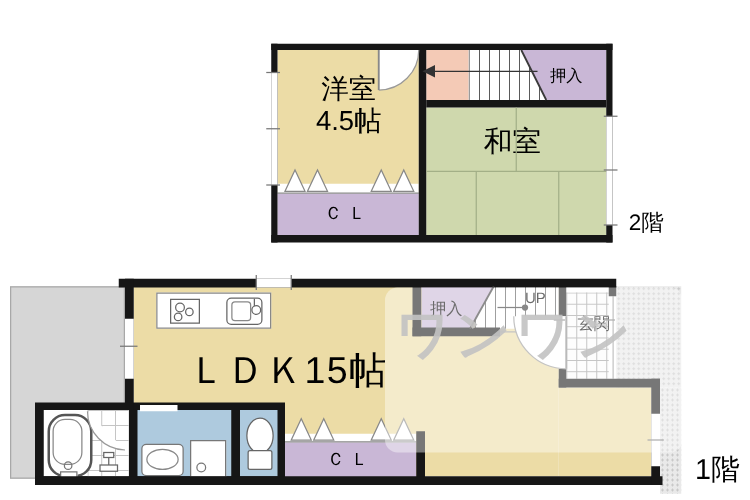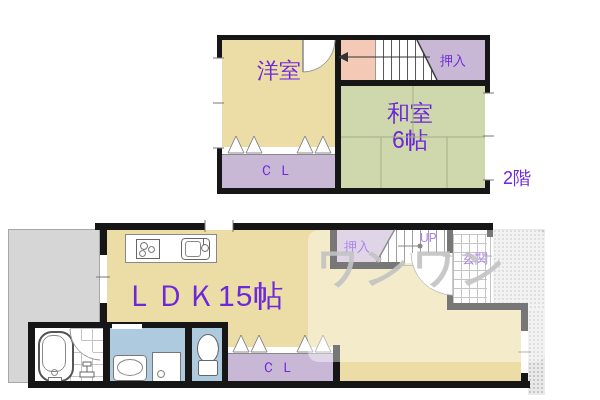--- a/index.html
+++ b/index.html
@@ -3,21 +3,21 @@
 <meta charset="utf-8">
 <style>
   html,body{margin:0;padding:0;background:#fff;}
   #canvas{position:relative;width:600px;height:400px;background:#ffffff;overflow:hidden;
           font-family:"Liberation Sans","DejaVu Sans",sans-serif;}
   .abs{position:absolute;}
   .room{position:absolute;}
   .wall{position:absolute;background:#161616;z-index:20;}
   .thinline{position:absolute;background:#9a9a9a;z-index:12;}
   .whitegap{position:absolute;background:#ffffff;z-index:22;}
-  .lbl{position:absolute;color:#6d28d9;z-index:25;white-space:nowrap;}
+  .lbl{position:absolute;color:#000000;z-index:25;white-space:nowrap;}
   .beige{background:#ecdca6;}
   .green{background:#cfd8ad;}
   .purple{background:#c9b7d6;}
   .pink{background:#f4cab6;}
   .blue{background:#aecade;}
   .graydoma{background:#d6d6d6;border:1px solid #a8a8a8;}
   .stipple{background-color:#e9e9e9;background-image:radial-gradient(#c8c8c8 0.9px,transparent 1px);
            background-size:4px 4px;z-index:2;}
   .stairs{background:#ffffff;background-image:repeating-linear-gradient(90deg,#5a5a5a 0 1px,transparent 1px 8px);z-index:8;}
   .tile{background-color:#fbfbfb;
@@ -58,24 +58,24 @@
 
     <div class="abs" style="left:222px;top:147px;width:113px;height:7px;background:#fff;z-index:8;border-bottom:1px solid #888;"></div>
 
     <div class="thinline" style="left:375px;top:40px;width:1px;height:40px;"></div>
 
     <div class="whitegap" style="left:217px;top:58px;width:5px;height:90px;"></div>
     <div class="whitegap" style="left:485px;top:93px;width:5px;height:87px;"></div>
 
     <div class="lbl" style="left:228px;top:58px;width:102px;text-align:center;font-size:22px;line-height:26px;">
       <div>洋室</div>
+      <div>4.5帖</div>
     </div>
     <div class="lbl" style="left:355px;top:100px;width:110px;text-align:center;font-size:23px;line-height:27px;">
       <div>和室</div>
-      <div>6帖</div>
     </div>
     <div class="lbl" style="left:440px;top:52px;font-size:13px;">押入</div>
     <div class="lbl" style="left:222px;top:162px;width:113px;text-align:center;font-size:14px;letter-spacing:5px;">ＣＬ</div>
     <div class="lbl" style="left:503px;top:166px;font-size:18px;">2階</div>
   </div>
 
   <div class="abs" style="left:0;top:200px;width:600px;height:200px;">
 
     <div class="room graydoma" style="left:8px;top:29px;width:90px;height:152px;z-index:1;"></div>
 
@@ -131,25 +131,26 @@
     <div class="wall" style="left:447px;top:103px;width:81px;height:7px;"></div>
     <div class="wall" style="left:447px;top:29px;width:6px;height:24px;"></div>
     <div class="wall" style="left:447px;top:95px;width:6px;height:15px;"></div>
     <div class="wall" style="left:487px;top:29px;width:6px;height:8px;"></div>
     <div class="thinline" style="left:490px;top:37px;width:1px;height:66px;"></div>
 
     <div class="whitegap" style="left:100px;top:55px;width:7px;height:48px;"></div>
     <div class="whitegap" style="left:205px;top:23px;width:28px;height:7px;"></div>
     <div class="whitegap" style="left:521px;top:131px;width:7px;height:42px;"></div>
 
-    <div class="lbl" style="left:125px;top:76px;width:185px;text-align:left;font-size:30px;font-weight:500;letter-spacing:1px;">ＬＤＫ15帖</div>
+    <div class="lbl" style="left:125px;top:76px;width:185px;text-align:right;font-size:30px;font-weight:500;letter-spacing:1px;">ＬＤＫ15帖</div>
     <div class="lbl" style="left:344px;top:38px;font-size:13px;">押入</div>
     <div class="lbl vtext" style="left:420px;top:31px;width:13px;font-size:12px;line-height:14px;word-break:break-all;">UP</div>
     <div class="lbl vtext" style="left:462px;top:52px;font-size:13px;">玄関</div>
     <div class="lbl" style="left:228px;top:159px;width:105px;text-align:center;font-size:14px;letter-spacing:5px;">ＣＬ</div>
+    <div class="lbl" style="left:556px;top:160px;font-size:23px;">1階</div>
   </div>
 
   <svg id="svg-overlay" width="600" height="400">
 
     <g stroke="#a3af87" stroke-width="1">
       <line x1="341" y1="137" x2="485" y2="137"></line>
       <line x1="413" y1="86" x2="413" y2="137"></line>
       <line x1="381" y1="137" x2="381" y2="188"></line>
       <line x1="447" y1="137" x2="447" y2="188"></line>
     </g>

